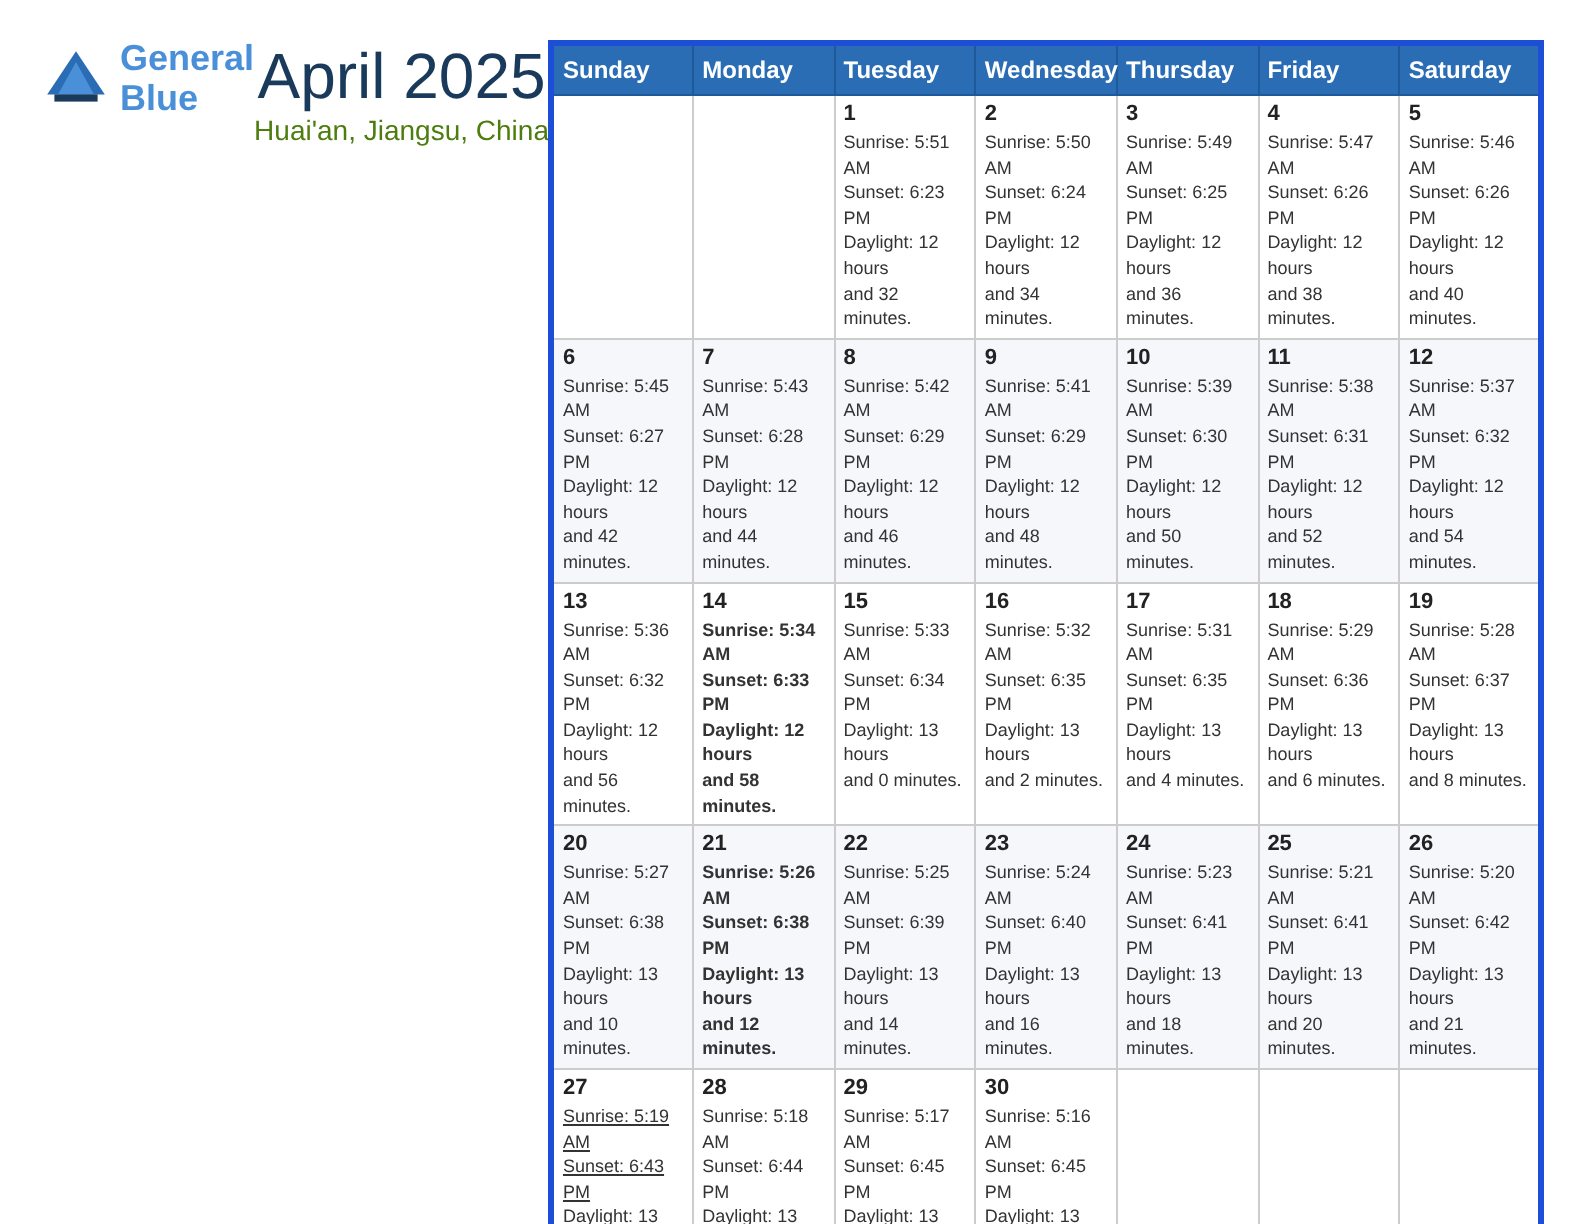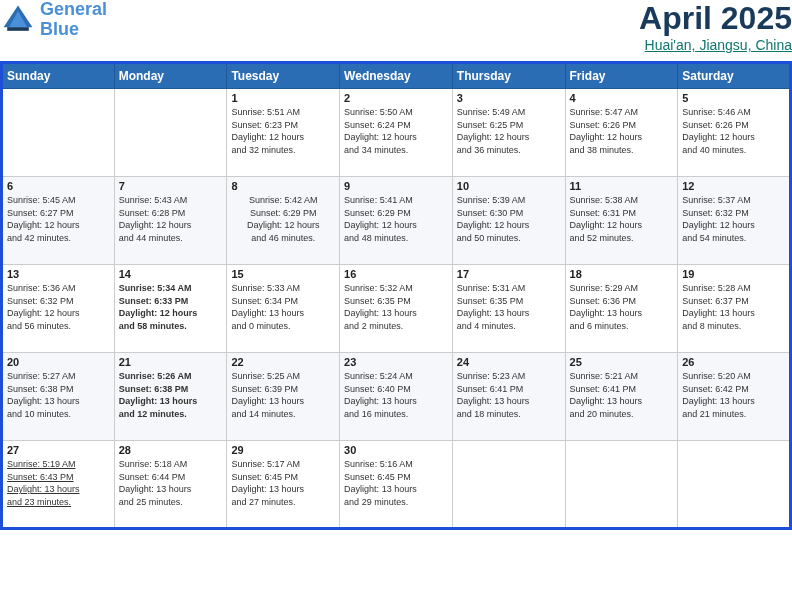--- a/index.html
+++ b/index.html
@@ -6,23 +6,22 @@
     body {
       font-family: Arial, sans-serif;
       background: #fff;
       width: 792px;
       height: 612px;
       overflow: hidden;
     }
     .page {
       width: 792px;
       height: 488px;
-      padding: 0;
+      padding: 20px;
       display: flex;
-      flex-direction: column;
     }
     .header {
       display: flex;
       justify-content: space-between;
       align-items: flex-start;
       margin-bottom: 8px;
     }
     .logo {
       display: flex;
       align-items: center;
@@ -39,27 +38,27 @@
     }
     .logo-icon {
       width: 36px;
       height: 36px;
     }
     .title-block {
       text-align: right;
     }
     .calendar-title {
       font-size: 32px;
-      font-weight: bold;
+      font-weight: normal;
       color: #1a3a5c;
+      text-align: center;
     }
     .calendar-subtitle {
       font-size: 14px;
-      color: #0f766e;
-      text-decoration: underline;
+      color: #4d7c0f;
     }
     .calendar {
       flex: 1;
       border: 3px solid #1d4ed8;
       border-collapse: collapse;
       width: 100%;
       table-layout: fixed;
     }
     .calendar th {
       background-color: #2a6db5;
@@ -182,21 +181,21 @@
           </td>
           <td>
             <span class="day-number">7</span>
             <div class="day-info" style="white-space: pre-line;">Sunrise: 5:43 AM
 Sunset: 6:28 PM
 Daylight: 12 hours
 and 44 minutes.</div>
           </td>
           <td>
             <span class="day-number">8</span>
-            <div class="day-info" style="white-space: pre-line; text-align: center;">Sunrise: 5:42 AM
+            <div class="day-info" style="white-space: pre-line;">Sunrise: 5:42 AM
 Sunset: 6:29 PM
 Daylight: 12 hours
 and 46 minutes.</div>
           </td>
           <td>
             <span class="day-number">9</span>
             <div class="day-info" style="white-space: pre-line;">Sunrise: 5:41 AM
 Sunset: 6:29 PM
 Daylight: 12 hours
 and 48 minutes.</div>

